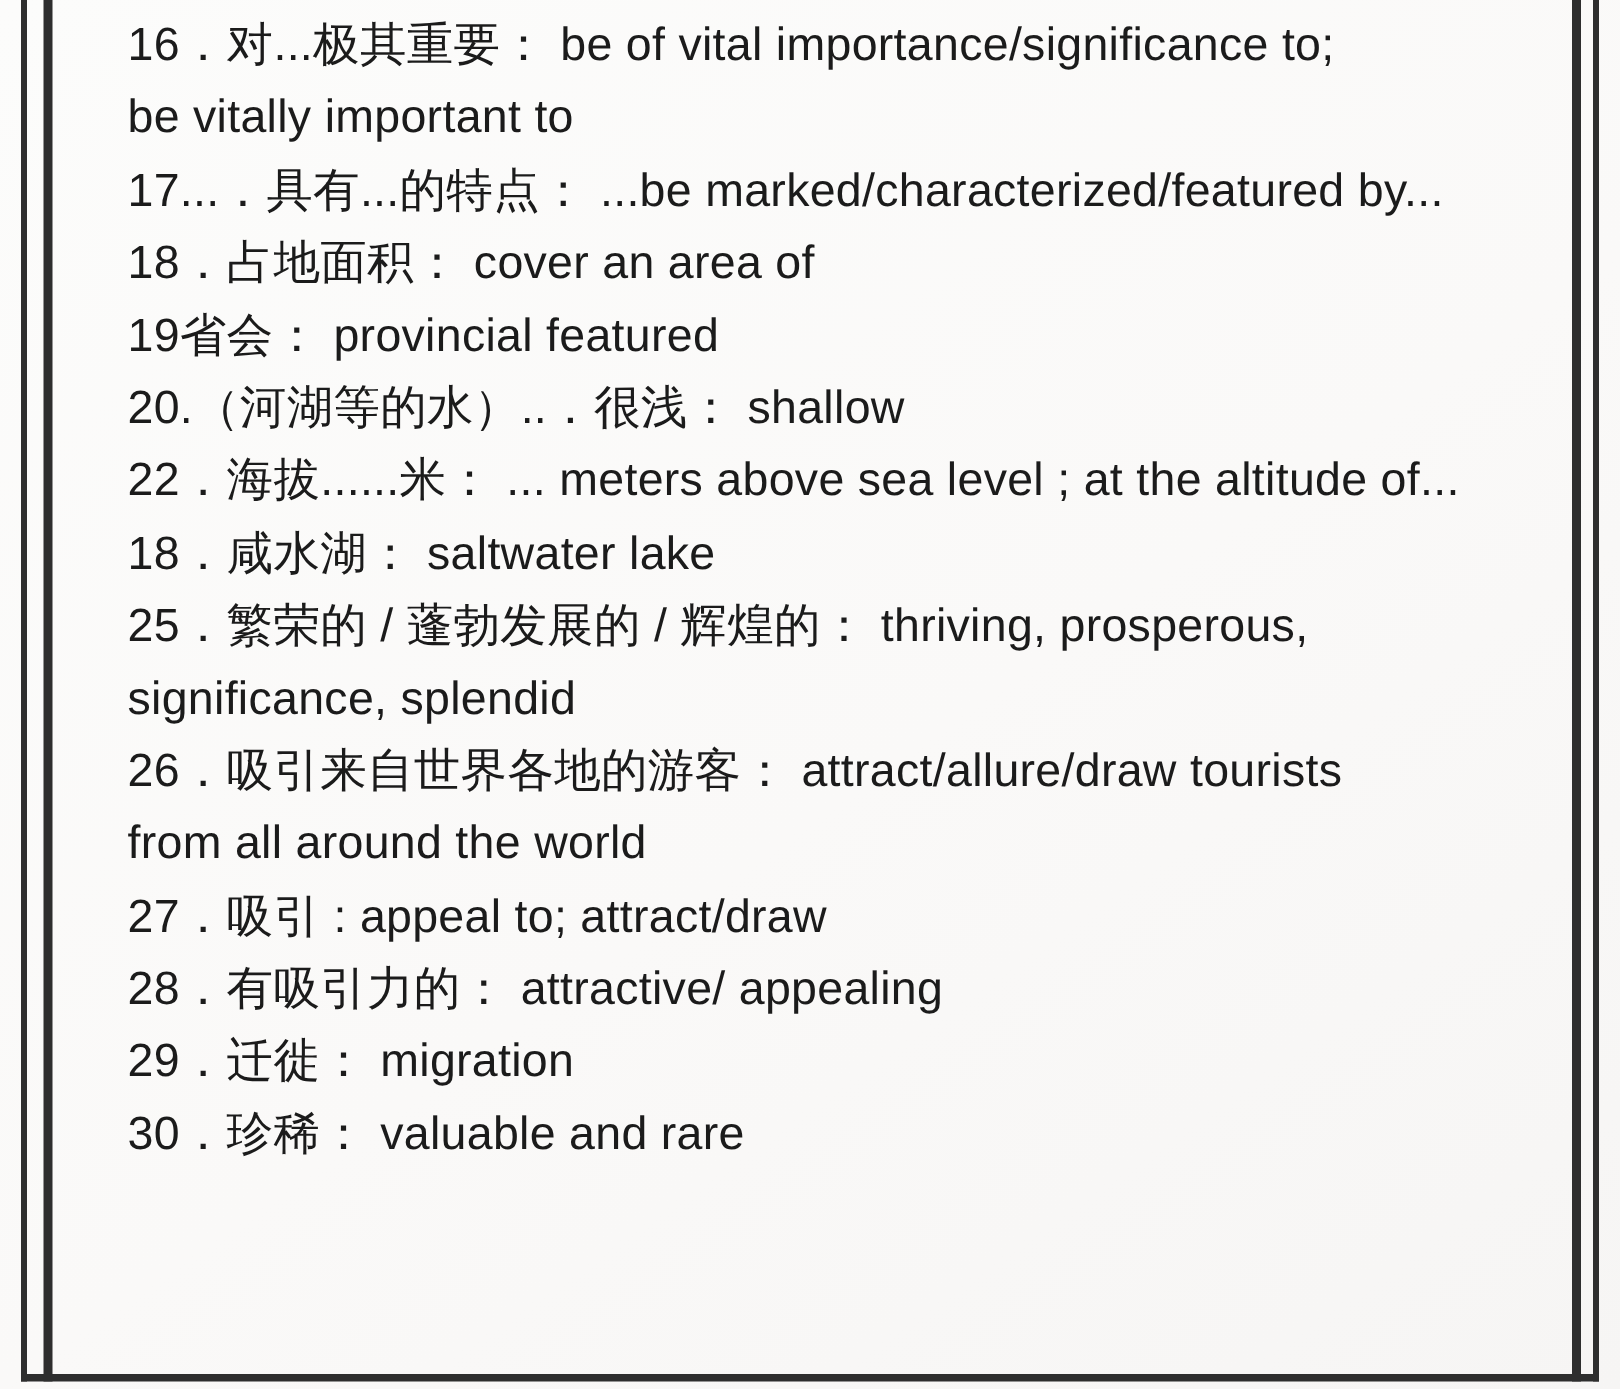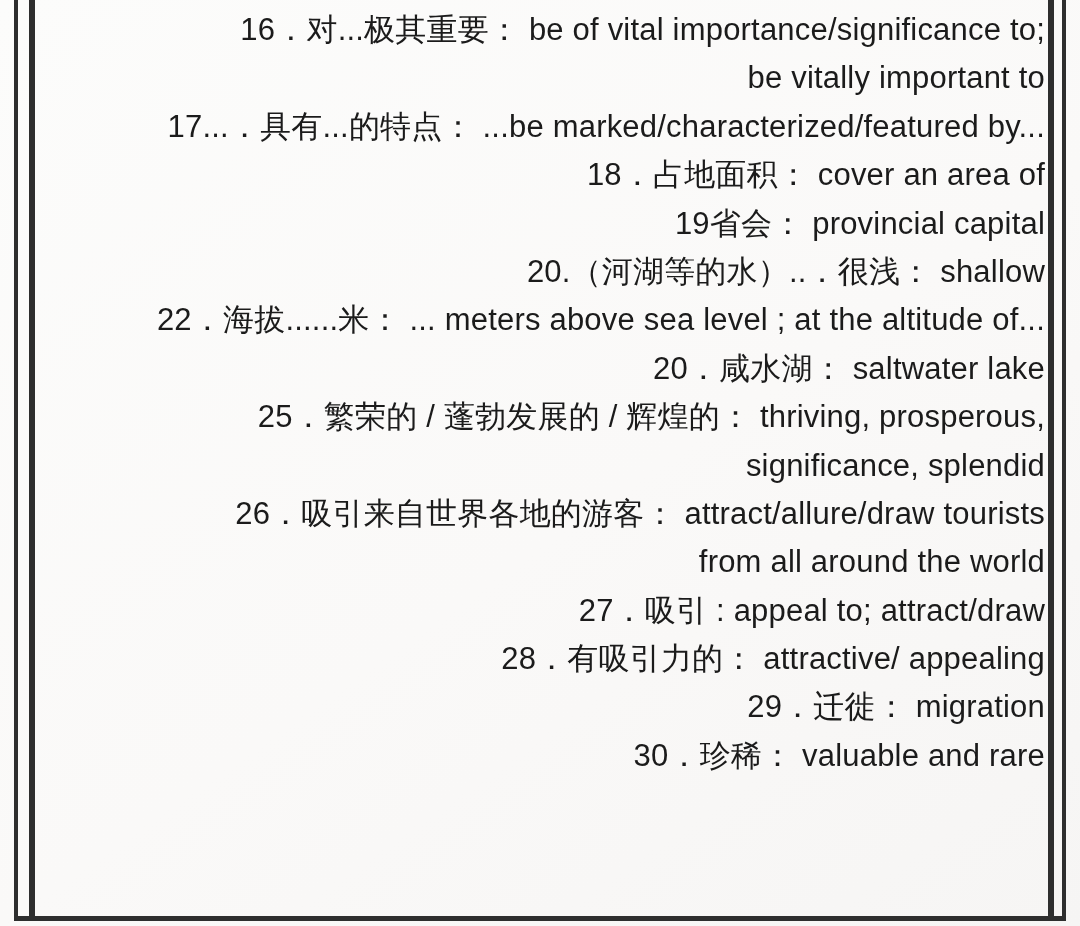--- a/index.html
+++ b/index.html
@@ -31,21 +31,20 @@
   .text-block {
     position: absolute;
     left: 85px;
     top: 6px;
     width: 960px;
     color: #1b1b1b;
     font-size: 31px;
     line-height: 48.4px;
     letter-spacing: 0.2px;
     white-space: nowrap;
-    text-align: right;
   }
   .line {
     height: 48.4px;
   }
 </style>
 </head>
 <body>
 
 <div class="page">
 
@@ -53,24 +52,24 @@
   <div class="vline v-left-inner"></div>
   <div class="vline v-right-inner"></div>
   <div class="vline v-right-outer"></div>
   <div class="hline h-bottom"></div>
 
   <div class="text-block">
     <div class="line">16．对...极其重要：  be of vital importance/significance to;</div>
     <div class="line">be vitally important to</div>
     <div class="line">17...．具有...的特点：  ...be marked/characterized/featured by...</div>
     <div class="line">18．占地面积：  cover an area of</div>
-    <div class="line">19省会：  provincial capital</div>
+    <div class="line">19省会：  provincial featured</div>
     <div class="line">20.（河湖等的水）..．很浅：  shallow</div>
     <div class="line">22．海拔......米：  ... meters above sea level ; at the altitude of...</div>
-    <div class="line">20．咸水湖：  saltwater lake</div>
+    <div class="line">18．咸水湖：  saltwater lake</div>
     <div class="line">25．繁荣的 / 蓬勃发展的 / 辉煌的：  thriving, prosperous,</div>
     <div class="line">significance, splendid</div>
     <div class="line">26．吸引来自世界各地的游客：  attract/allure/draw tourists</div>
     <div class="line">from all around the world</div>
     <div class="line">27．吸引 : appeal to; attract/draw</div>
     <div class="line">28．有吸引力的：  attractive/ appealing</div>
     <div class="line">29．迁徙：  migration</div>
     <div class="line">30．珍稀：  valuable and rare</div>
   </div>
 

